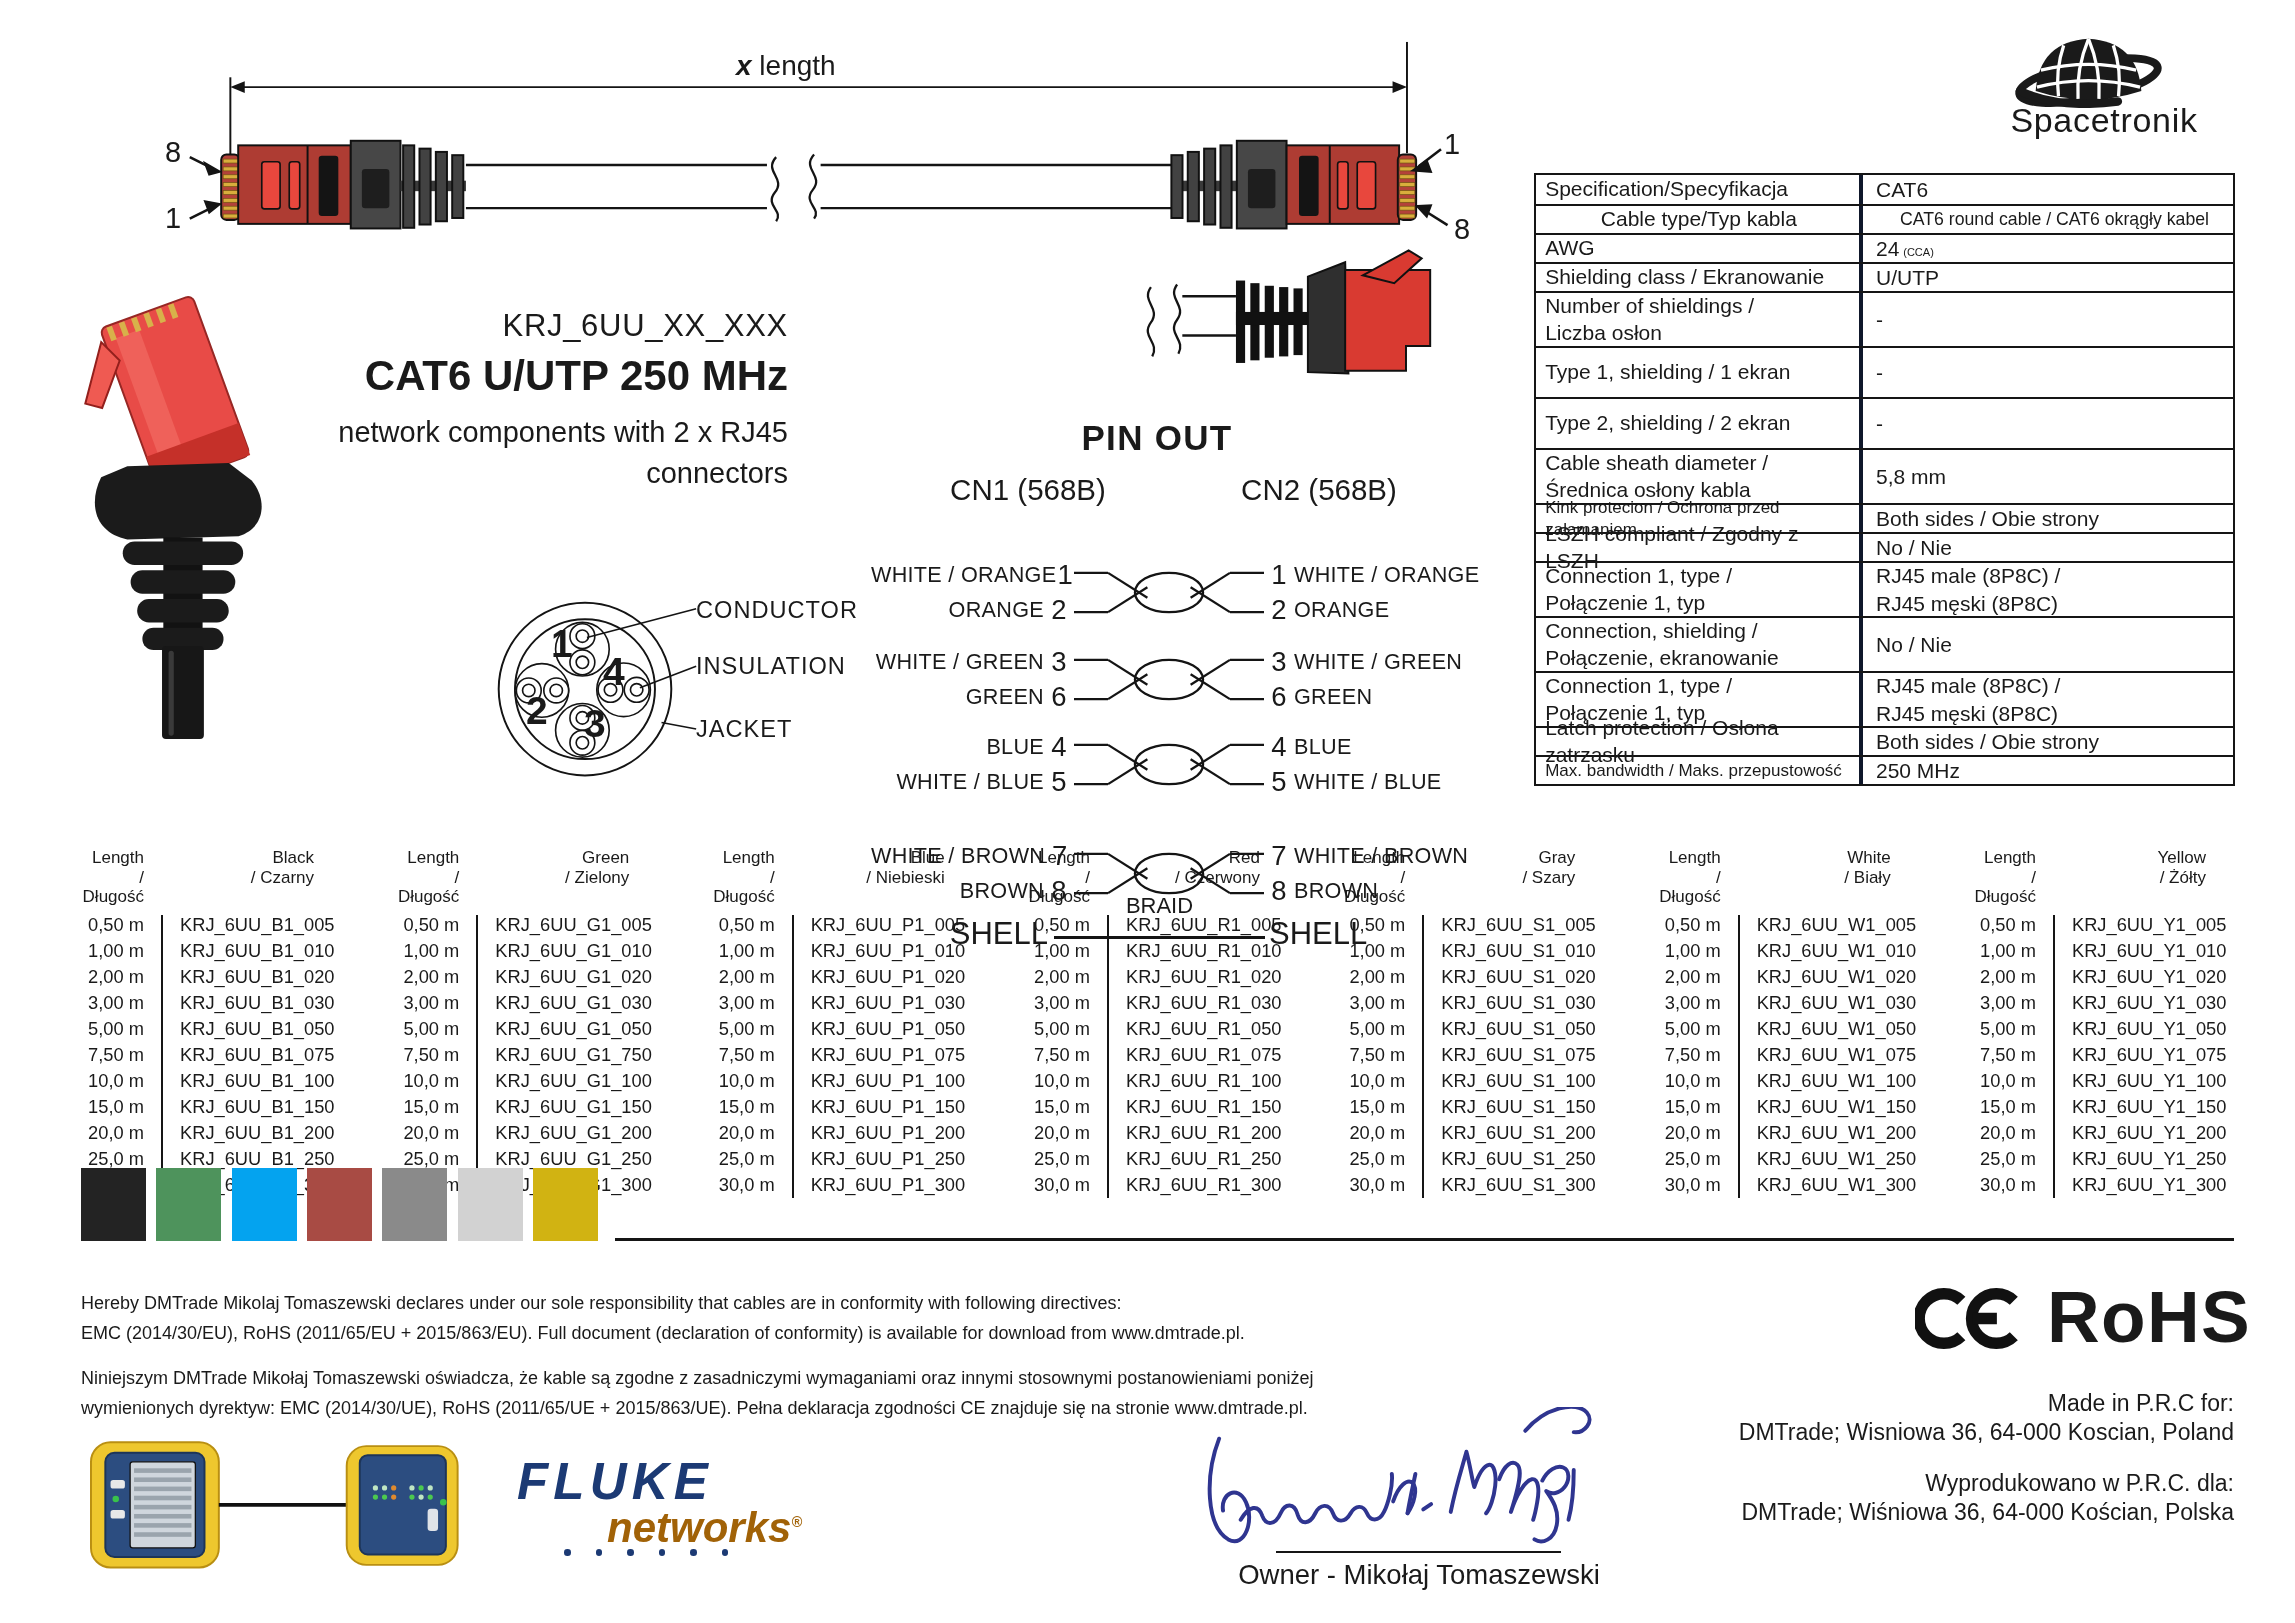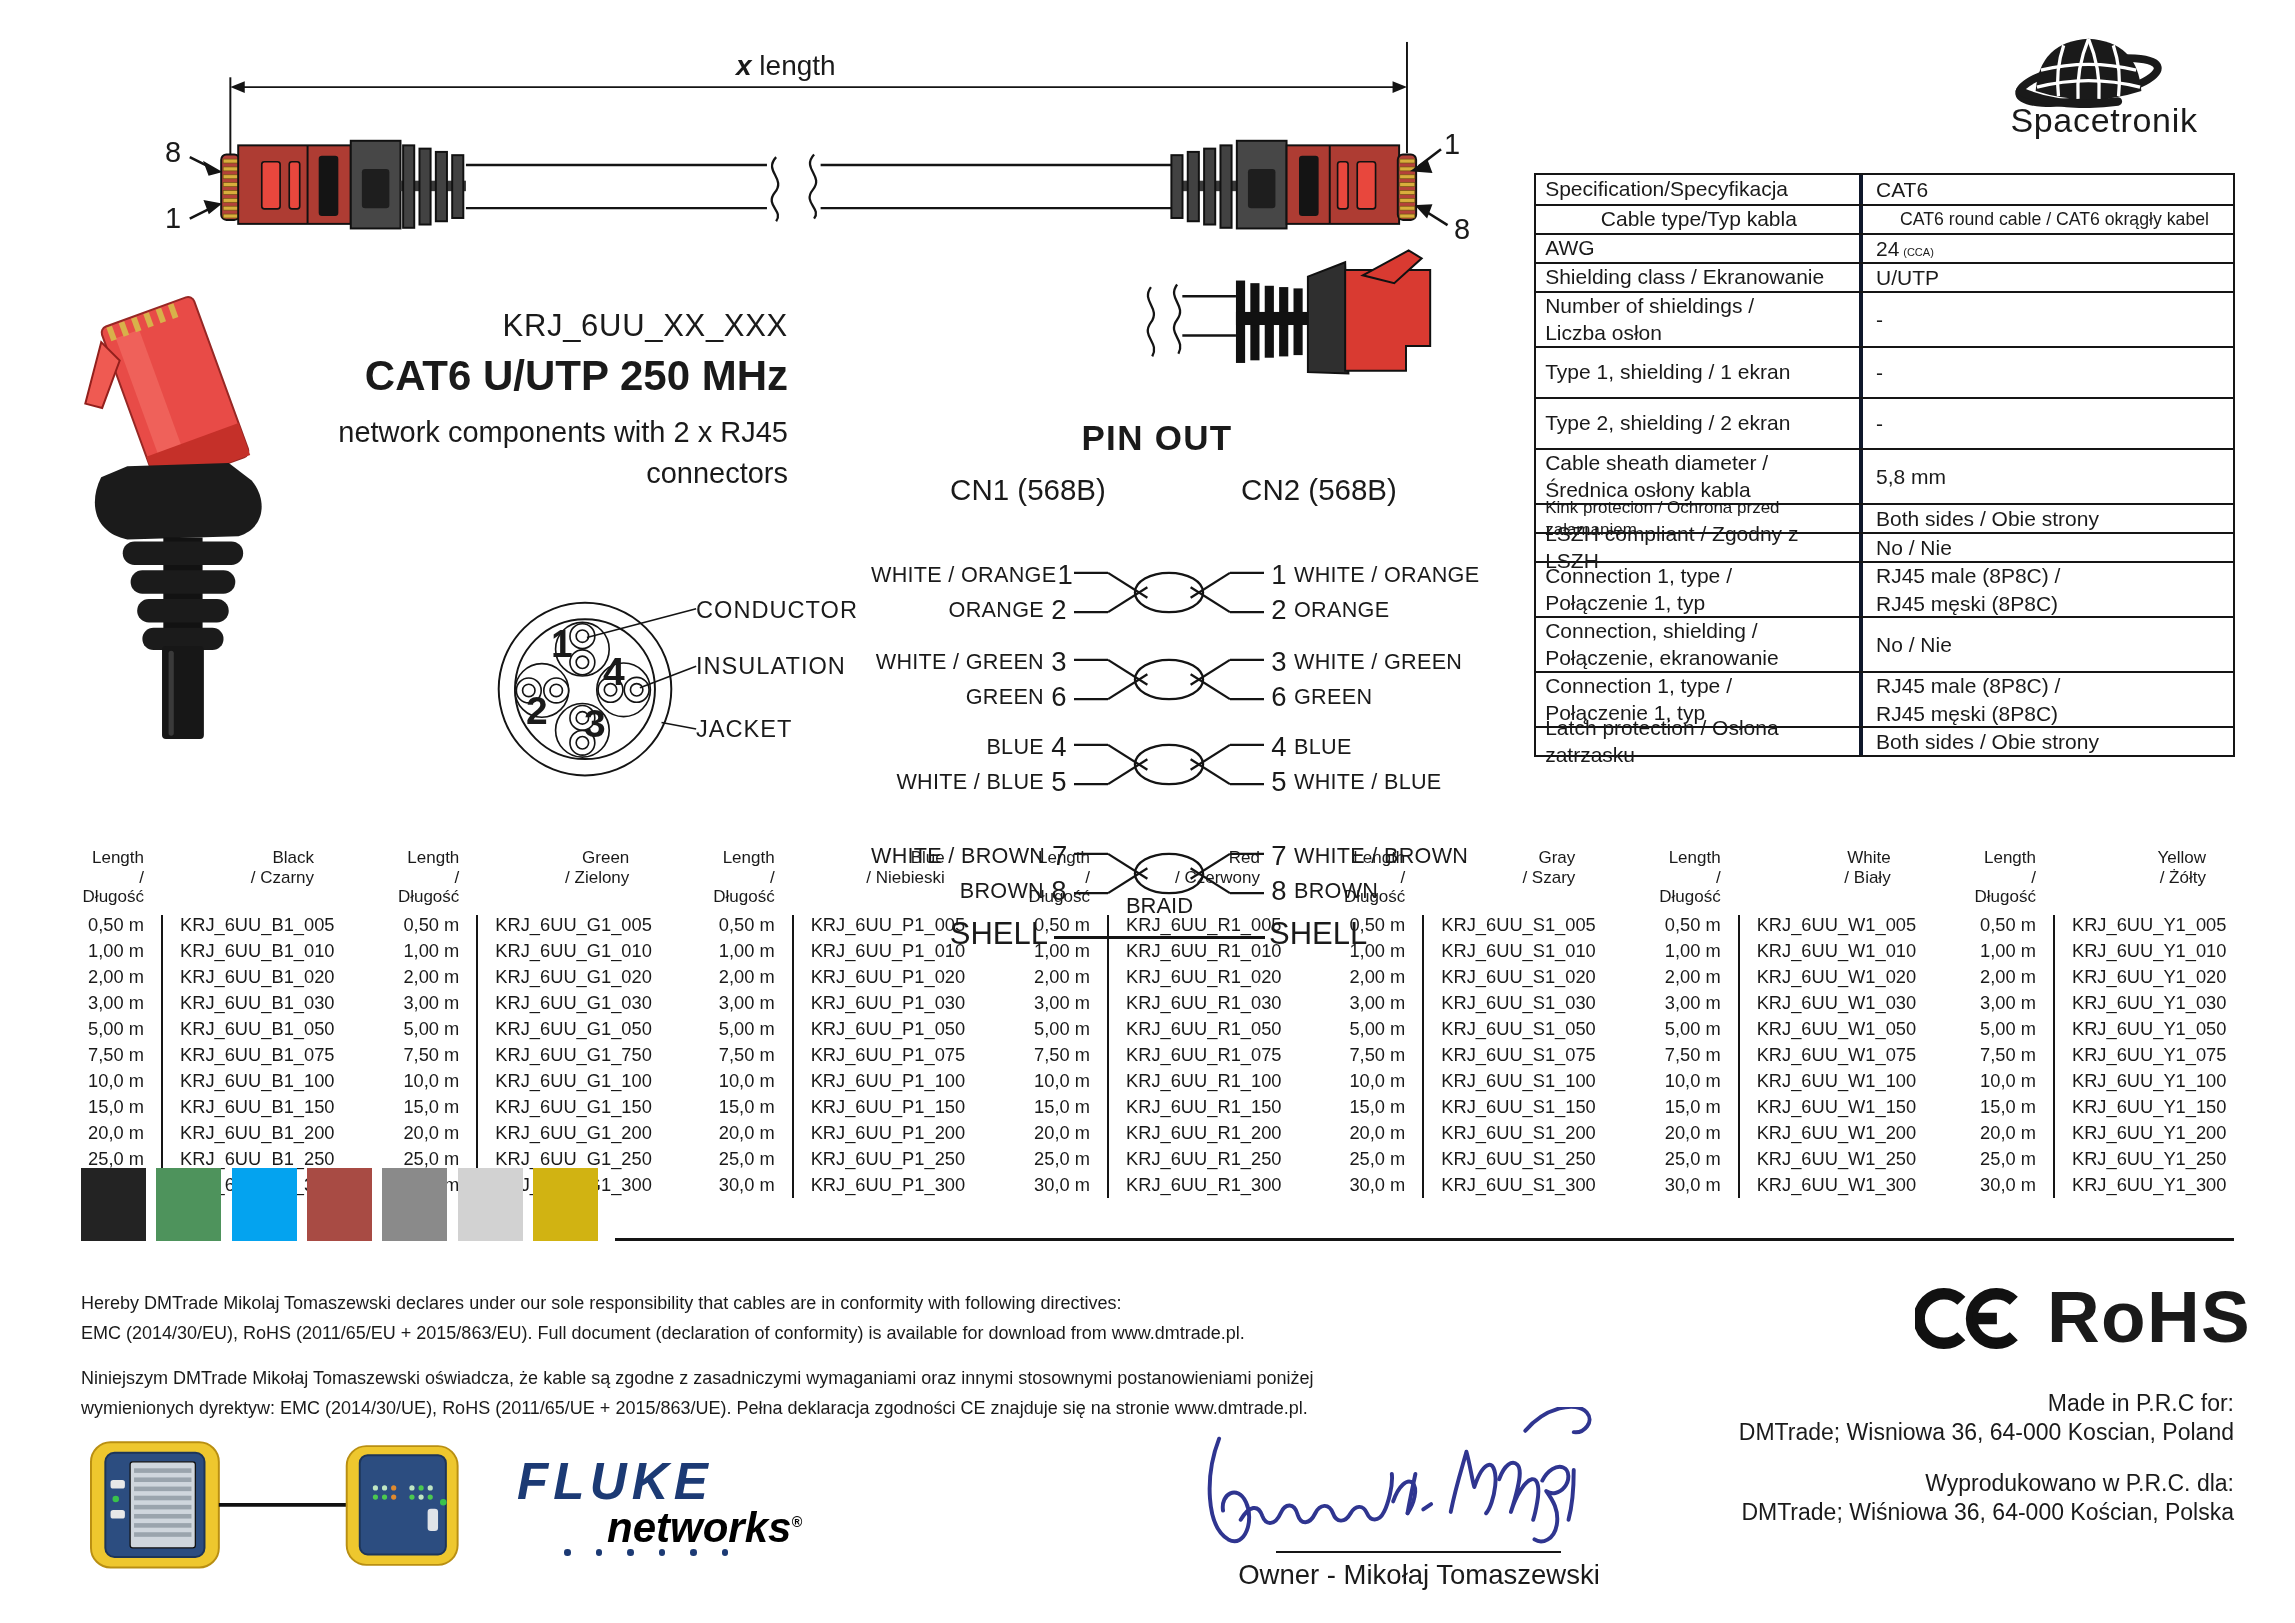--- a/index.html
+++ b/index.html
@@ -95,21 +95,21 @@
   
   #rohs-text{left:2047px;top:1275px;font-size:73px;font-weight:700;letter-spacing:1.3px}
   .origin-line{right:61px;text-align:right;font-size:23px;white-space:nowrap}
   #origin-en-title{top:1390px}
   #origin-en-addr{top:1419px}
   #origin-pl-title{top:1470px}
   #origin-pl-addr{top:1499px}
 
   
   #fluke-brand{left:517px;top:1452px;font-size:51px;font-weight:800;font-style:italic;letter-spacing:5.2px;color:#1c3a74}
-  #fluke-sub{left:607px;top:1504px;font-size:42px;font-weight:700;font-style:italic;color:#000000}
+  #fluke-sub{left:607px;top:1504px;font-size:42px;font-weight:700;font-style:italic;color:#a16207}
   #fluke-sub sup{font-size:14.4px}
   #fluke-dots{left:564px;top:1549px;width:164px;display:flex;justify-content:space-between}
   .dot{width:6.5px;height:6.5px;border-radius:50%;background:#1c3a74}
 
   
   #sig-line{left:1276px;top:1551px;width:285px;height:2px;background:#151515}
   #sig-caption{left:1229px;top:1559px;width:380px;text-align:center;font-size:27.5px}
 </style>
 </head>
 <body>
@@ -579,20 +579,28 @@
       </div>
     </div>
     <div class="spec-row" style="height: 29px;">
       <div class="spec-label">
         <span>Latch protection / Osłona zatrzasku</span>
       </div>
       <div class="spec-value">
         <span class="v-line"><span>Both sides / Obie strony</span></span>
       </div>
     </div>
+    <div class="spec-row" style="height: 29px;">
+      <div class="spec-label small">
+        <span>Max. bandwidth / Maks. przepustowość</span>
+      </div>
+      <div class="spec-value">
+        <span class="v-line"><span>250 MHz</span></span>
+      </div>
+    </div>
   </div>
 
 <div class="abs" id="length-table">
     <div class="lt-group">
       <div class="lt-head">
         <div class="lt-head-len">
           <span>Length</span>
           <span>/ Długość</span>
         </div>
         <div class="lt-head-color">

